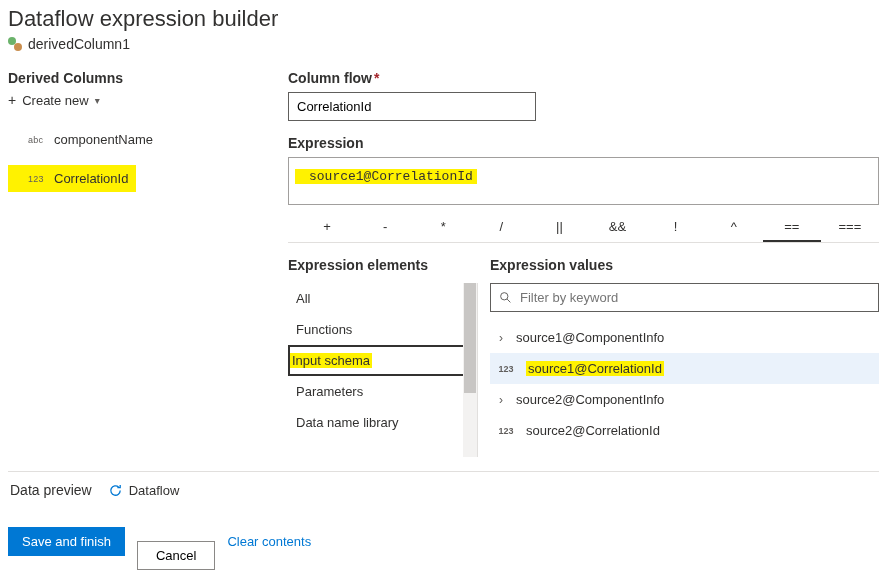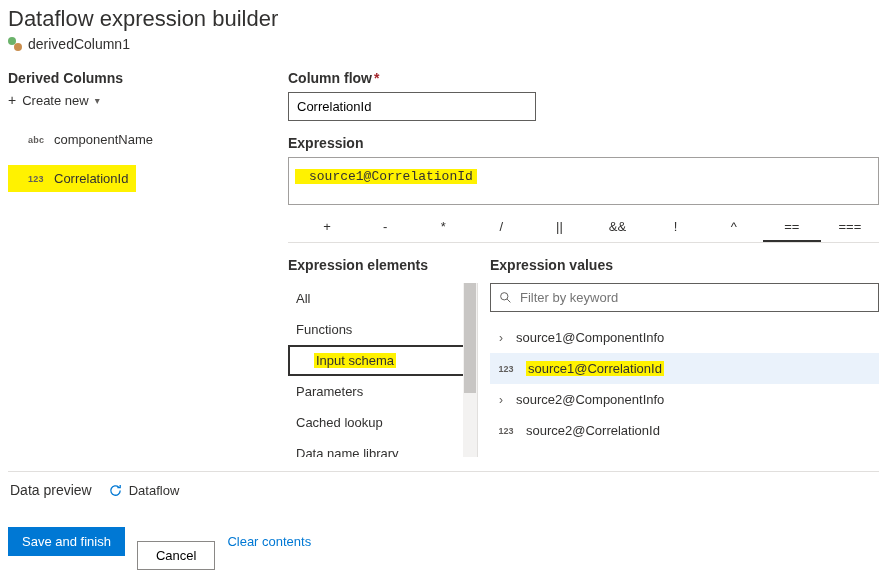--- a/index.html
+++ b/index.html
@@ -46,21 +46,21 @@
     cursor:pointer;
   }
   .plus { font-size:14px; color:#323130; font-weight:400; }
   .chev { font-size:10px; color:#605e5c; }
   .col-list { list-style:none; padding:0; margin:0; }
   .col-item {
     display:flex; align-items:center; gap:8px; padding:6px 4px 6px 20px;
     margin-bottom:12px;
   }
   .type-badge {
-    font-size:9px; font-weight:700; color:#605e5c; min-width:18px; text-align:left;
+    font-size:9px; font-weight:400; color:#605e5c; min-width:18px; text-align:left;
     letter-spacing:0.3px;
   }
   .type-badge.num { font-size:9px; }
   .hl { background:#fff200; }
   .selected-col { padding-right:8px; }
   .req { color:#a4262c; margin-left:2px; }
   .input-box {
     width: 248px; border:1px solid #605e5c; padding:6px 8px; font-size:13px;
     font-family:inherit; outline:none; display:block;
   }
@@ -82,21 +82,21 @@
   .op.eq { border-bottom:2px solid #323130; padding-bottom:6px; margin-bottom:-8px;}
   .panels { display:flex; gap:12px; margin-top:14px; height:210px; }
   .panel-left { width:190px; flex:0 0 190px; position:relative; }
   .panel-right { flex:1; min-width:0; }
   .panel-title { font-size:14px; font-weight:600; margin-bottom:10px; }
   .elem-list { list-style:none; padding:0; margin:0; border-right:1px solid #e1dfdd; height:174px; overflow:hidden; position:relative;}
   .elem-item {
     padding:8px 8px; font-size:13px; cursor:pointer;
   }
   .elem-item.sel {
-    border:2px solid #323130; padding:6px 24px;
+    border:2px solid #323130; padding:6px 0;
   }
   .elem-item.sel .hl-span { display:inline-block; padding:0 2px; }
   .scroll-track {
     position:absolute; right:0; top:0; width:14px; height:174px; background:#f3f2f1;
   }
   .scroll-thumb {
     position:absolute; right:1px; top:0; width:12px; height:110px; background:#c8c6c4;
   }
   .filter-row {
     border:1px solid #605e5c; display:flex; align-items:center; gap:6px;
@@ -188,21 +188,20 @@
       </div>
 
       <div class="panels">
         <div class="panel-left">
           <div class="panel-title">Expression elements</div>
           <ul class="elem-list">
             <li class="elem-item">All</li>
             <li class="elem-item">Functions</li>
             <li class="elem-item sel"><span class="hl-span hl">Input schema</span></li>
             <li class="elem-item">Parameters</li>
-            <li class="elem-item">Cached lookup</li>
             <li class="elem-item">Data name library</li>
             <div class="scroll-track">
               <div class="scroll-thumb"></div>
             </div>
           </ul>
         </div>
         <div class="panel-right">
           <div class="panel-title">Expression values</div>
           <div class="filter-row">
             <svg class="search-icon" viewBox="0 0 16 16">

